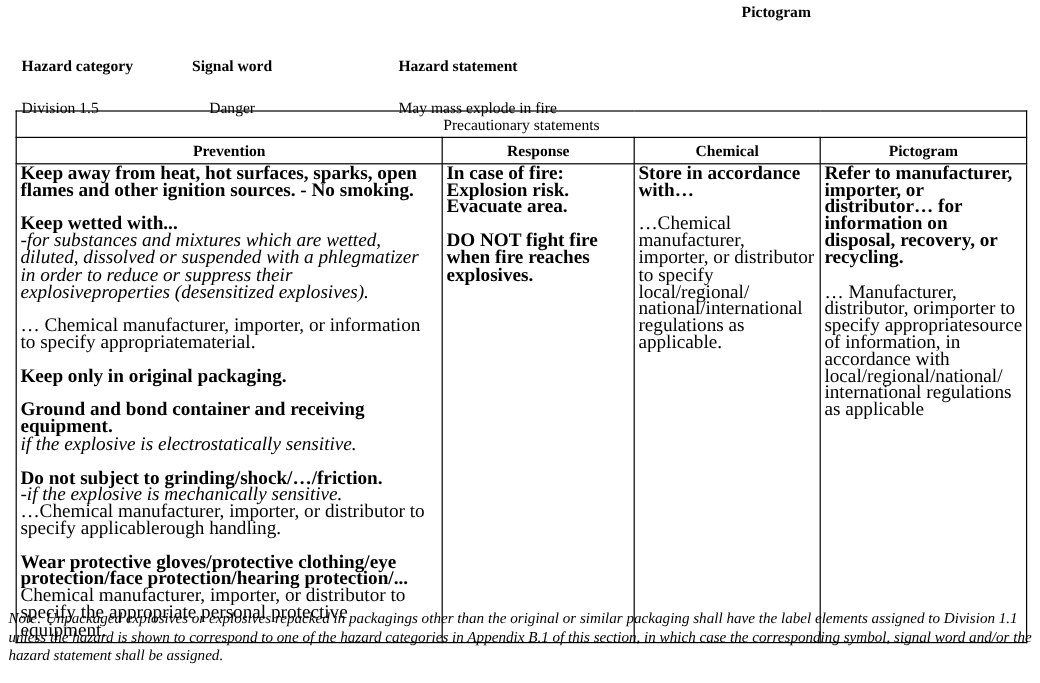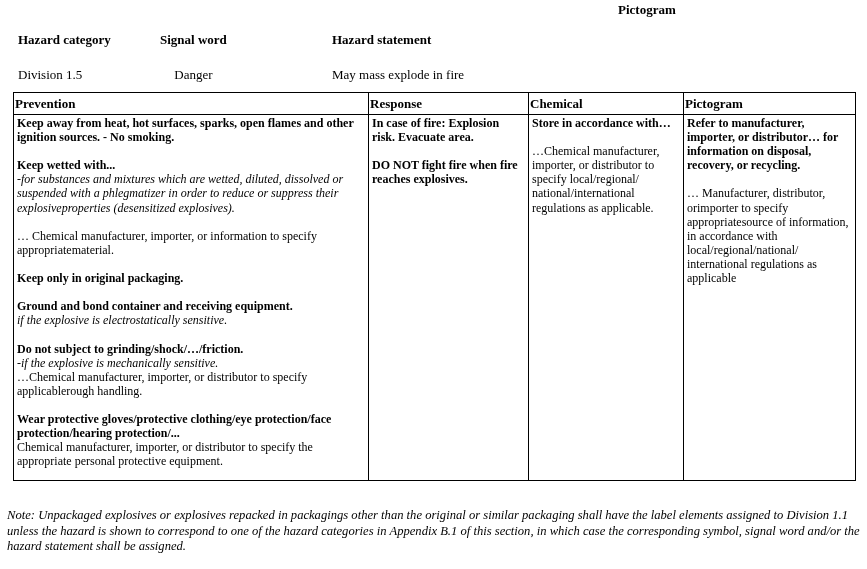--- a/index.html
+++ b/index.html
@@ -9,41 +9,41 @@
     position: relative;
     background: #ffffff;
     color: #000000;
     font-family: "Liberation Serif", "DejaVu Serif", serif;
   }
   .pictogram {
     position: absolute; left: 618px; top: 3px; width: 230px;
     text-align: left; font-size: 13px; line-height: 14px;
   }
   .pictogram-title { font-weight: bold; }
-  .hazard-col { position: absolute; top: 33px; font-size: 13px; line-height: 13px; }
+  .hazard-col { position: absolute; top: 48px; font-size: 13px; line-height: 13px; }
   .hc1 { left: 18px; }
   .hc2 { left: 160px; text-align: center; }
   .hc3 { left: 332px; }
   .hz-label { font-weight: bold; }
   .hz-value { margin-top: 22px; }
   table.prec {
     position: absolute; left: 13px; top: 92px; width: 842px;
     border-collapse: collapse; table-layout: fixed;
   }
   table.prec td { border: 1px solid #000; }
   td.caption {
     text-align: center; font-size: 13px; height: 22px; padding: 1px;
     font-weight: normal;
   }
   td.head {
-    font-weight: bold; font-size: 13px; height: 22px; padding: 1px;
+    text-align: center; font-weight: bold; font-size: 13px; height: 22px; padding: 1px;
   }
   tr.bodyrow td {
     vertical-align: top; padding: 1px 3px 2px 3px;
-    font-size: 12px; line-height: 14.1px; height: 366px;
+    font-size: 16px; line-height: 14.1px; height: 366px;
   }
   .para { margin: 0; min-height: 14.1px; }
   .para.b { font-weight: bold; }
   .para.i { font-style: italic; }
   .note {
     position: absolute; left: 7px; top: 508px; width: 853px;
     font-style: italic; font-size: 12.6px; line-height: 15.5px;
   }
 </style>
 </head>
@@ -67,20 +67,23 @@
 </div>
 
 <table class="prec">
   <colgroup>
     <col style="width:355px">
     <col style="width:160px">
     <col style="width:155px">
     <col style="width:172px">
   </colgroup>
   <tbody>
+    <tr>
+      <td class="caption" colspan="4">Precautionary statements</td>
+    </tr>
     <tr>
       <td class="head">Prevention</td>
       <td class="head">Response</td>
       <td class="head">Chemical</td>
       <td class="head">Pictogram</td>
     </tr>
     <tr class="bodyrow">
       <td>
           <p class="para b">Keep away from heat, hot surfaces, sparks, open flames and other ignition sources. - No smoking.</p>
           <p class="para r">&nbsp;</p>

